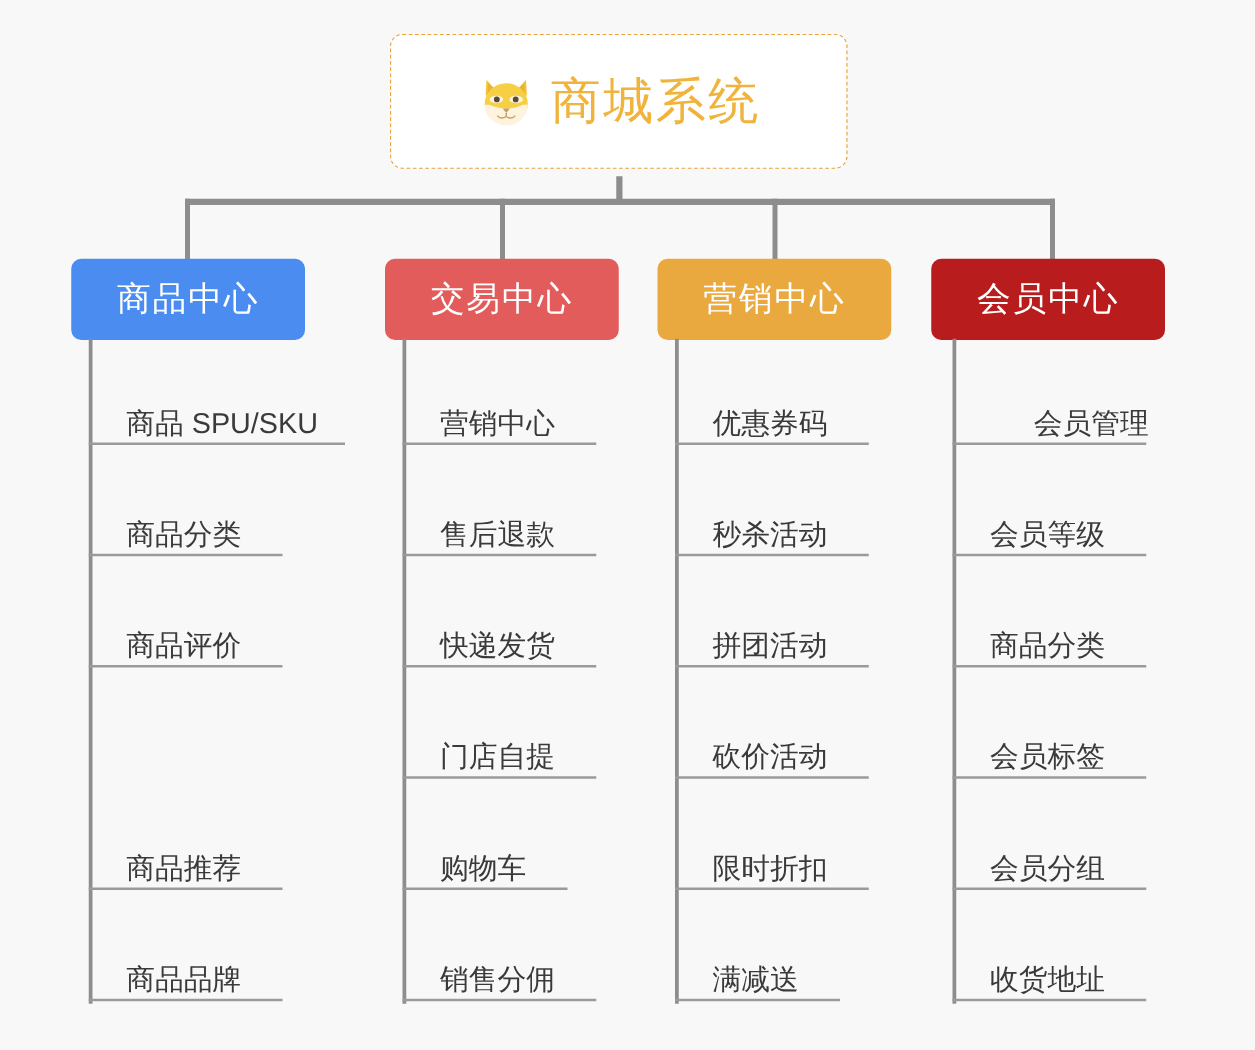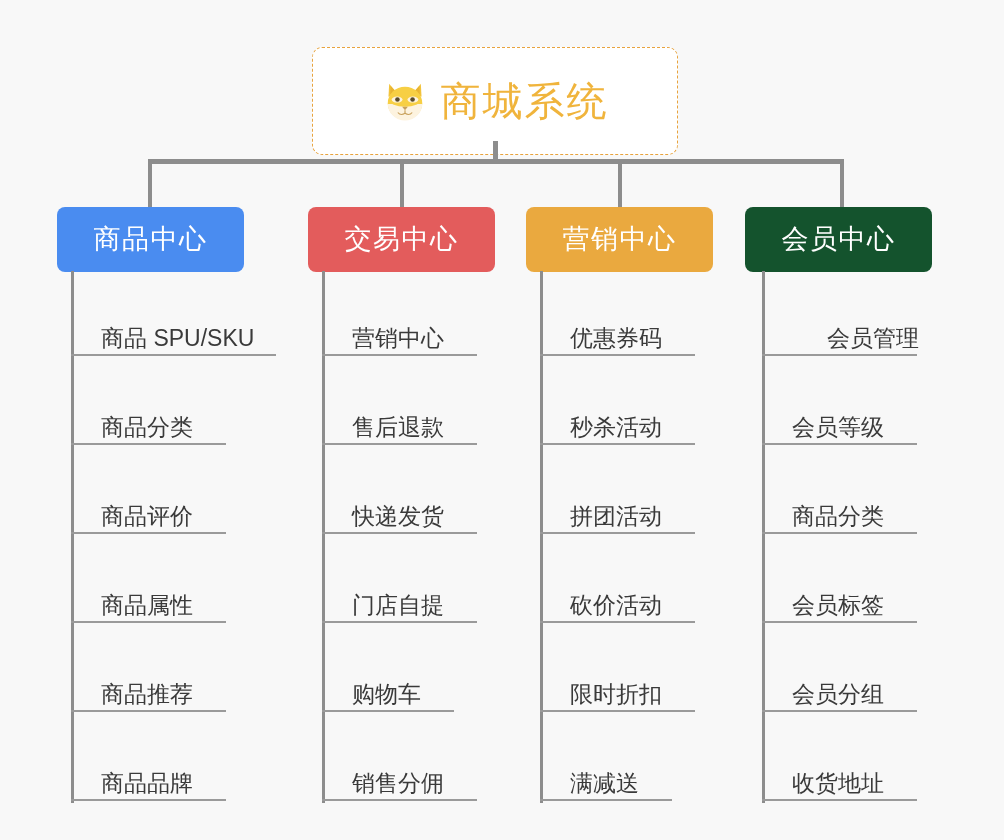--- a/index.html
+++ b/index.html
@@ -16,21 +16,21 @@
   #mindmap {
     position: relative;
     width: 1004px;
     height: 840px;
   }
 
   
   .root-node {
     position: absolute;
     left: 312px;
-    top: 47px;
+    top: 27px;
     width: 366px;
     height: 108px;
     background: #ffffff;
     border: 1px dashed #e8a33d;
     border-radius: 10px;
     box-sizing: border-box;
     display: flex;
     align-items: center;
     justify-content: center;
     gap: 13px;
@@ -150,24 +150,20 @@
     <span class="leaf-underline" style="width: 205px; background: rgb(154, 154, 154);"></span>
   </div>
   <div class="leaf" style="left:71px; top:399px; width:155px;">
     <span class="leaf-label" style="color: rgb(58, 58, 58);">商品分类</span>
     <span class="leaf-underline" style="width: 155px; background: rgb(154, 154, 154);"></span>
   </div>
   <div class="leaf" style="left:71px; top:488px; width:155px;">
     <span class="leaf-label" style="color: rgb(58, 58, 58);">商品评价</span>
     <span class="leaf-underline" style="width: 155px; background: rgb(154, 154, 154);"></span>
   </div>
-  <div class="leaf" style="left:71px; top:577px; width:155px;">
-    <span class="leaf-label" style="color: rgb(58, 58, 58);">商品属性</span>
-    <span class="leaf-underline" style="width: 155px; background: rgb(154, 154, 154);"></span>
-  </div>
   <div class="leaf" style="left:71px; top:666px; width:155px;">
     <span class="leaf-label" style="color: rgb(58, 58, 58);">商品推荐</span>
     <span class="leaf-underline" style="width: 155px; background: rgb(154, 154, 154);"></span>
   </div>
   <div class="leaf" style="left:71px; top:755px; width:155px;">
     <span class="leaf-label" style="color: rgb(58, 58, 58);">商品品牌</span>
     <span class="leaf-underline" style="width: 155px; background: rgb(154, 154, 154);"></span>
   </div>
 
   <div class="cat-header" style="left: 308px; top: 207px; width: 187px; background: rgb(227, 92, 92);">
@@ -223,21 +219,21 @@
   </div>
   <div class="leaf" style="left:540px; top:666px; width:155px;">
     <span class="leaf-label" style="color: rgb(58, 58, 58);">限时折扣</span>
     <span class="leaf-underline" style="width: 155px; background: rgb(154, 154, 154);"></span>
   </div>
   <div class="leaf" style="left:540px; top:755px; width:132px;">
     <span class="leaf-label" style="color: rgb(58, 58, 58);">满减送</span>
     <span class="leaf-underline" style="width: 132px; background: rgb(154, 154, 154);"></span>
   </div>
 
-  <div class="cat-header" style="left: 745px; top: 207px; width: 187px; background: #14532d;">
+  <div class="cat-header" style="left: 745px; top: 207px; width: 187px; background: #b91c1c;">
     <span class="cat-header-label">会员中心</span>
   </div>
   <div class="trunk" style="left: 762px; top: 271px; height: 532px; background: rgb(141, 141, 141);"></div>
 
   <div class="leaf" style="left:762px; top:310px; width:155px;">
     <span class="leaf-label" style="color: rgb(58, 58, 58); margin-left: 35px;">会员管理</span>
     <span class="leaf-underline" style="width: 155px; background: rgb(154, 154, 154);"></span>
   </div>
   <div class="leaf" style="left:762px; top:399px; width:155px;text-align:center;">
     <span class="leaf-label" style="color: rgb(58, 58, 58);">会员等级</span>

